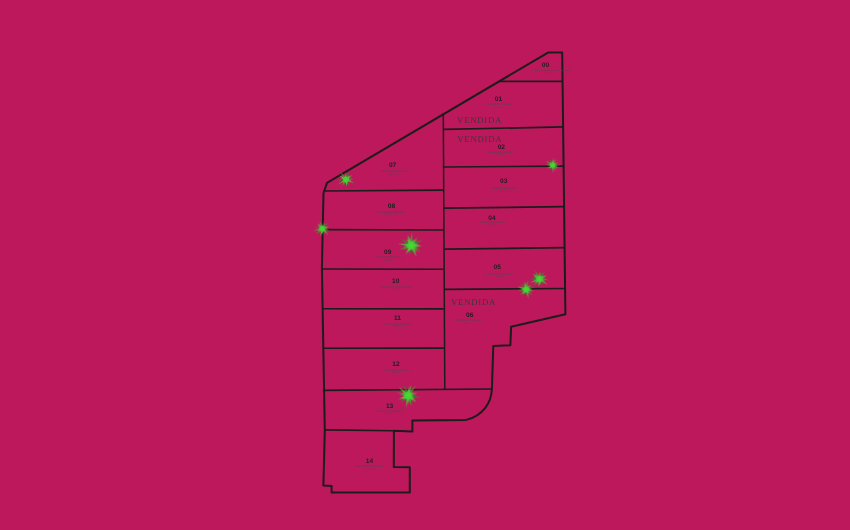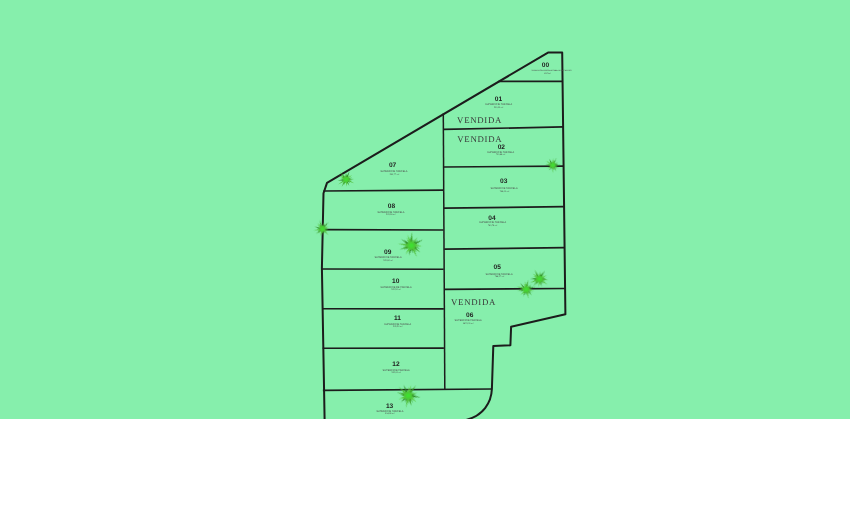--- a/index.html
+++ b/index.html
@@ -1,16 +1,16 @@
 <!DOCTYPE html>
 <html><head>
 <meta charset="utf-8">
 <style>
   html,body{margin:0;padding:0;background:#ffffff;}
-  .wrap{width:850px;height:419px;position:relative;background:#86efac;overflow:hidden;transform:translateZ(0);}
+  .wrap{width:850px;height:530px;position:relative;background:#be185d;overflow:hidden;transform:translateZ(0);}
   text{font-family:"Liberation Sans",sans-serif;text-rendering:geometricPrecision;}
   .num{font-weight:bold;font-size:6.6px;fill:#1f1f1f;text-anchor:middle;}
   .s1{font-size:2.5px;fill:#4a4a4a;text-anchor:middle;}
   .s2{font-size:2.1px;fill:#4a4a4a;text-anchor:middle;}
   .vend{font-family:"Liberation Serif",serif;font-size:8.8px;letter-spacing:0.7px;fill:#383838;text-anchor:middle;}
 </style>
 </head>
 <body>
 
 <div class="wrap">

